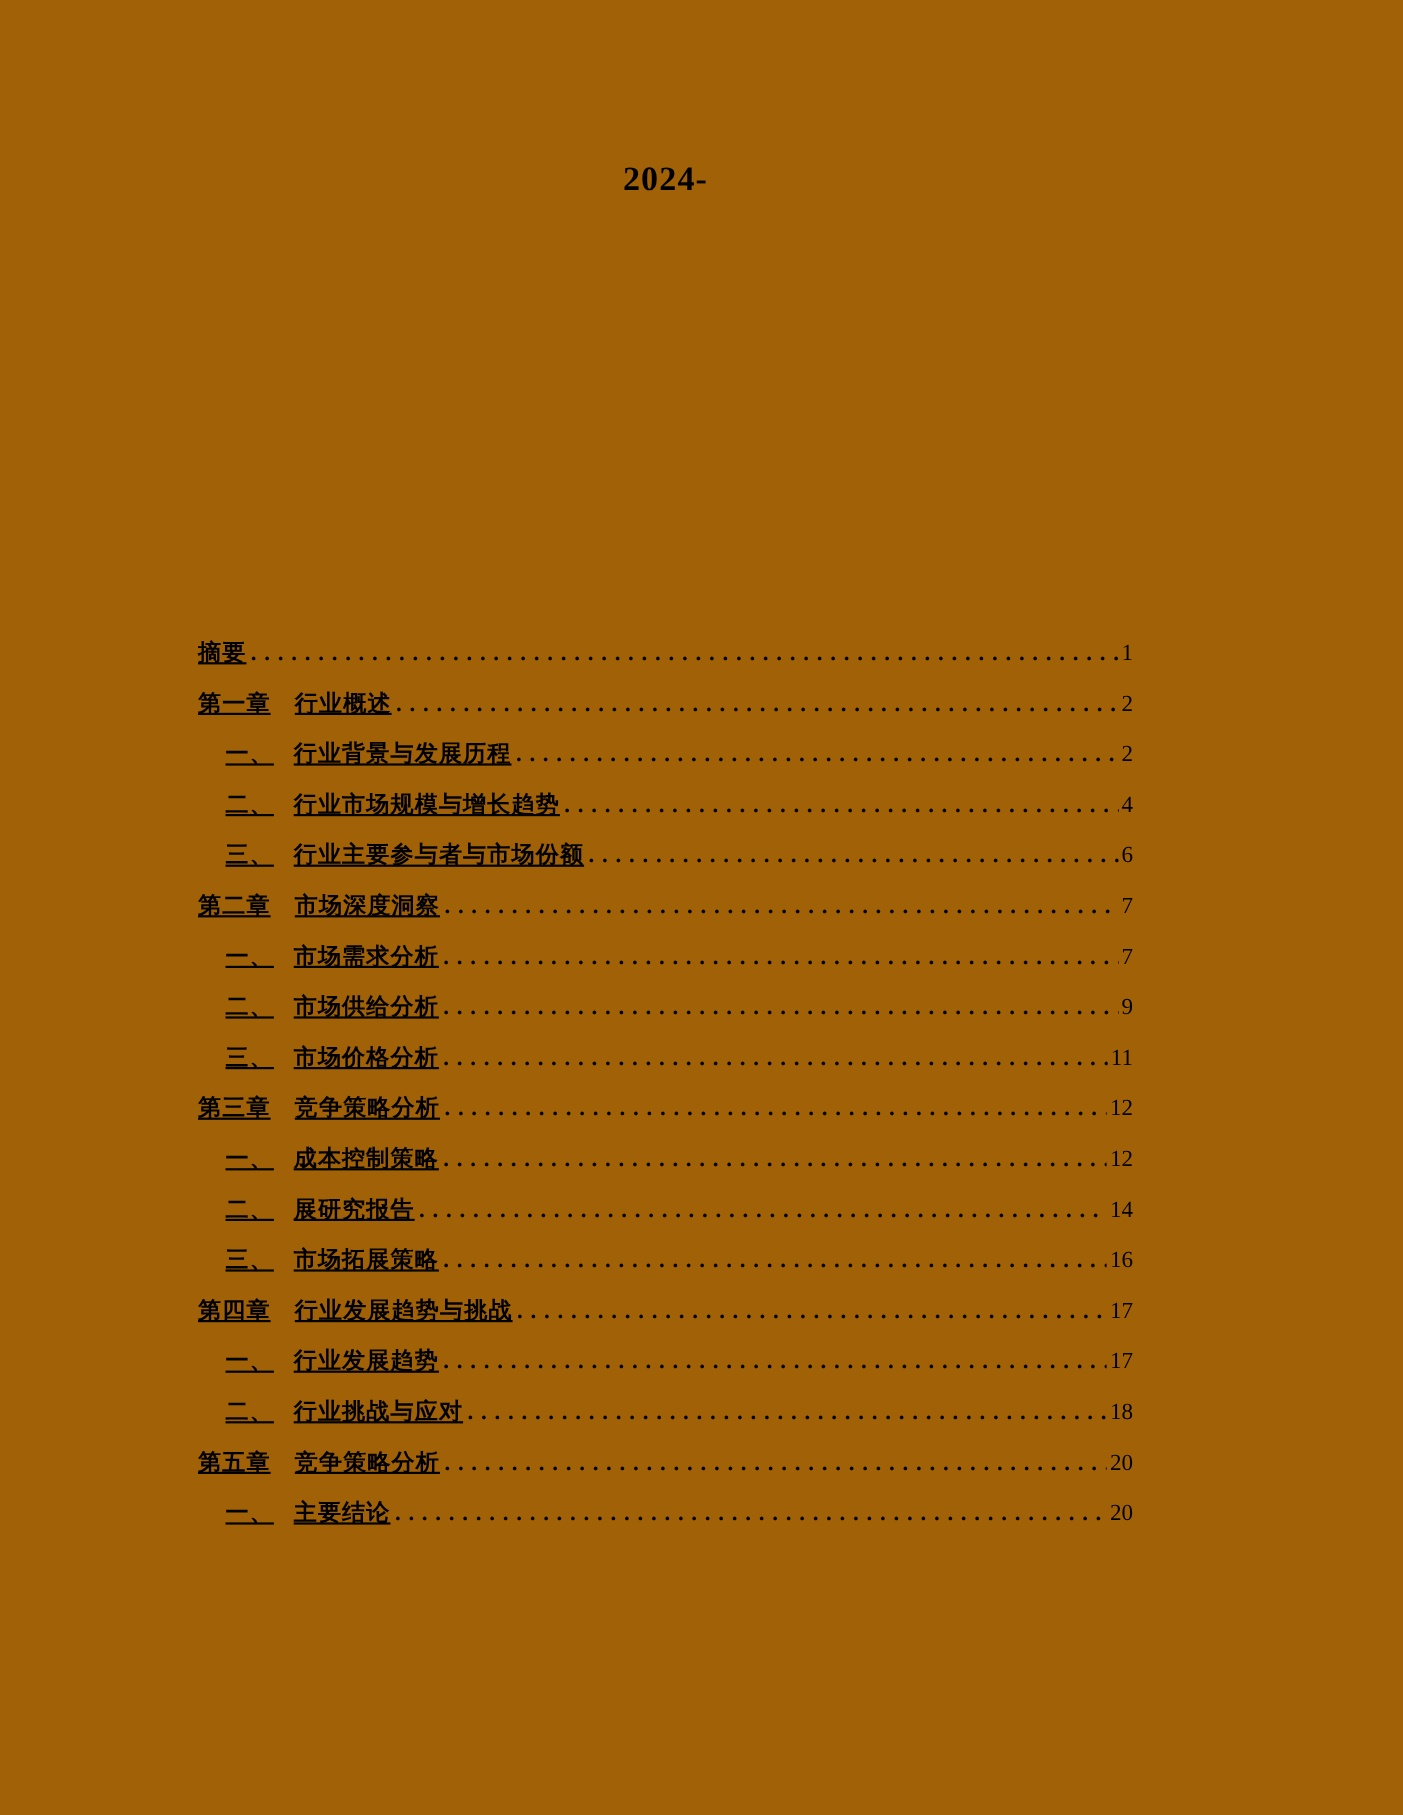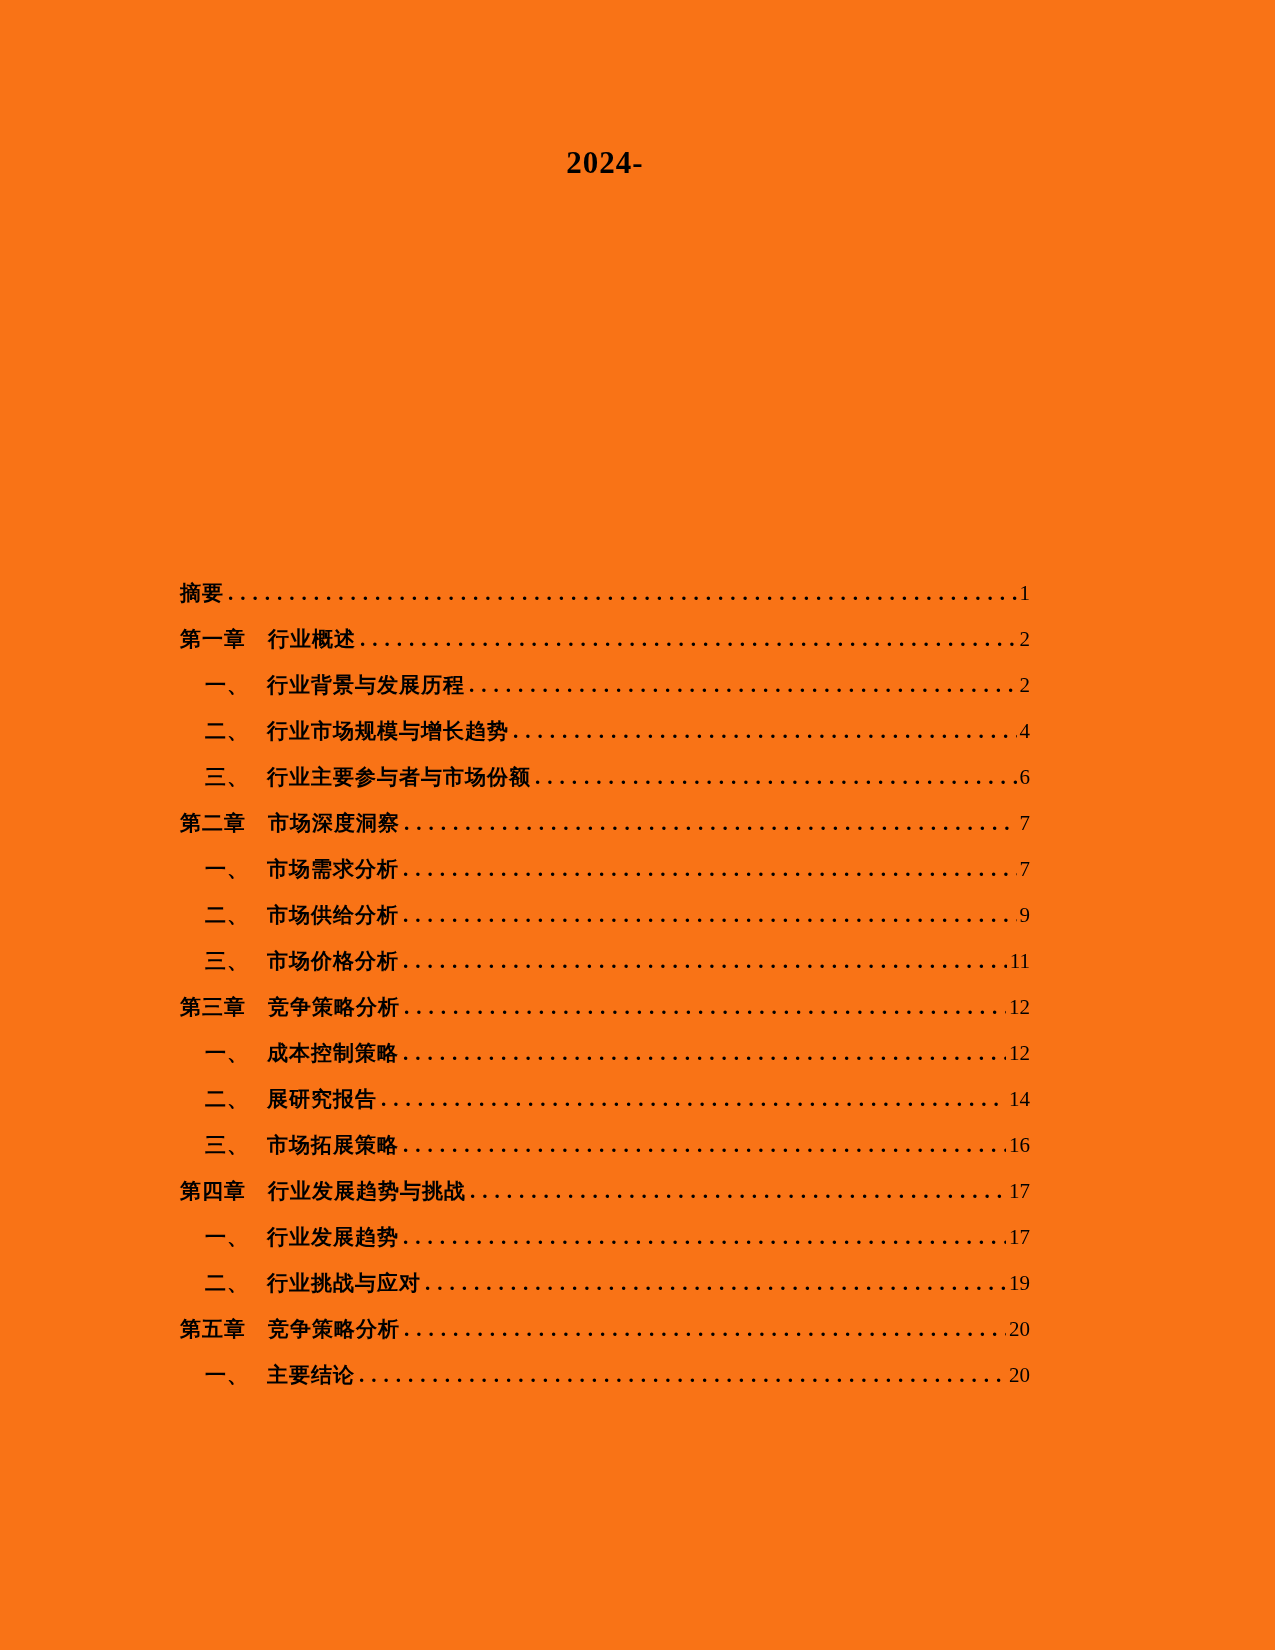--- a/index.html
+++ b/index.html
@@ -1,20 +1,20 @@
 <!DOCTYPE html>
 <html><head>
 <meta charset="utf-8">
 <style>
   html, body { margin: 0; padding: 0; background: #ffffff; }
   .page {
     position: relative;
     width: 1275px;
     height: 1650px;
-    background: #f97316;
+    background: #a16207;
     color: #000000;
     font-family: "Liberation Serif", serif;
     overflow: hidden;
   }
   .title {
     position: absolute;
     top: 128px;
     left: 180px;
     width: 850px;
     text-align: center;
@@ -35,20 +35,21 @@
     align-items: baseline;
     height: 46px;
     font-size: 21px;
     white-space: nowrap;
   }
   .toc-row .prefix,
   .toc-row .label {
     font-family: "Liberation Sans", sans-serif;
     font-weight: bold;
     letter-spacing: 1px;
+    text-decoration: underline;
   }
   .toc-row.sub { padding-left: 25px; }
   .toc-row.chapter .prefix { margin-right: 22px; }
   .toc-row.sub .prefix { margin-right: 18px; }
   .dots {
     flex: 1;
     overflow: hidden;
     font-family: "Liberation Serif", serif;
     font-weight: bold;
     margin: 0 3px 0 4px;
@@ -158,21 +159,21 @@
       <div class="toc-row sub">
     <span class="prefix">一、</span>
     <span class="label">行业发展趋势</span>
     <span class="dots"></span>
     <span class="page-num">17</span>
   </div>
       <div class="toc-row sub">
     <span class="prefix">二、</span>
     <span class="label">行业挑战与应对</span>
     <span class="dots"></span>
-    <span class="page-num">19</span>
+    <span class="page-num">18</span>
   </div>
       <div class="toc-row chapter">
     <span class="prefix">第五章</span>
     <span class="label">竞争策略分析</span>
     <span class="dots"></span>
     <span class="page-num">20</span>
   </div>
       <div class="toc-row sub">
     <span class="prefix">一、</span>
     <span class="label">主要结论</span>

